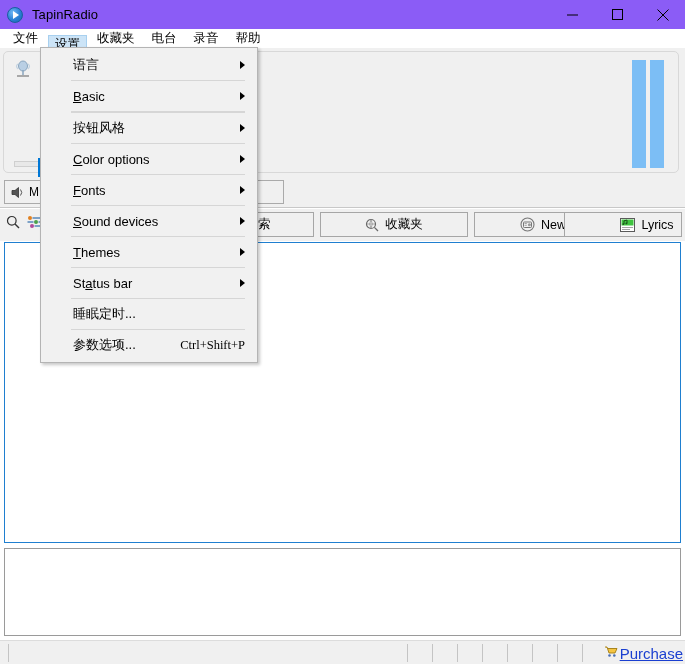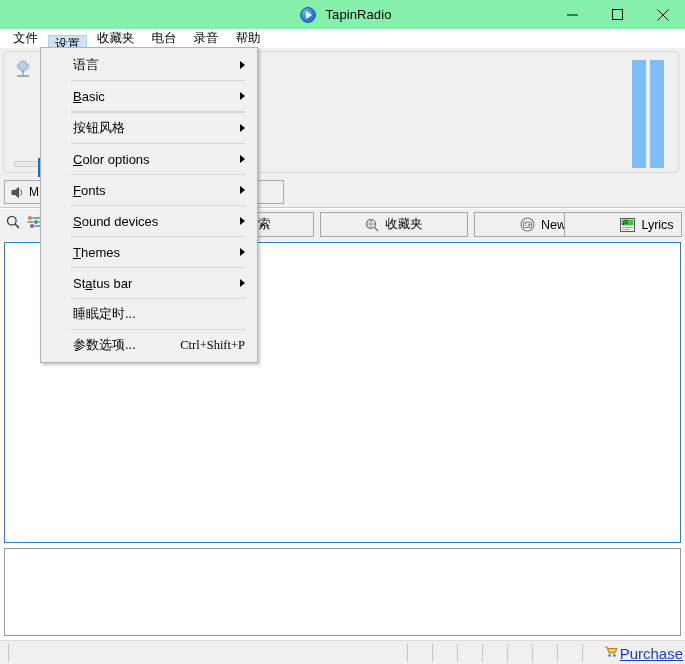--- a/index.html
+++ b/index.html
@@ -16,24 +16,23 @@
     overflow: hidden;
     position: relative;
     -webkit-font-smoothing: none;
   }
 
   
   .titlebar {
     position: absolute;
     left: 0; top: 0;
     width: 685px; height: 29px;
-    background: #86efac;
-    display: flex;
-    align-items: center;
-    justify-content: center;
+    background: #8b5cf6;
+    display: flex;
+    align-items: center;
   }
   .app-icon {
     width: 16px; height: 16px;
     margin-left: 7px;
     border-radius: 50%;
     background: radial-gradient(circle at 35% 32%, #6fb8f5 0%, #2a7fd4 55%, #1763ad 100%);
     border: 1px solid #1a5f9e;
     box-sizing: border-box;
     position: relative;
     flex: none;

